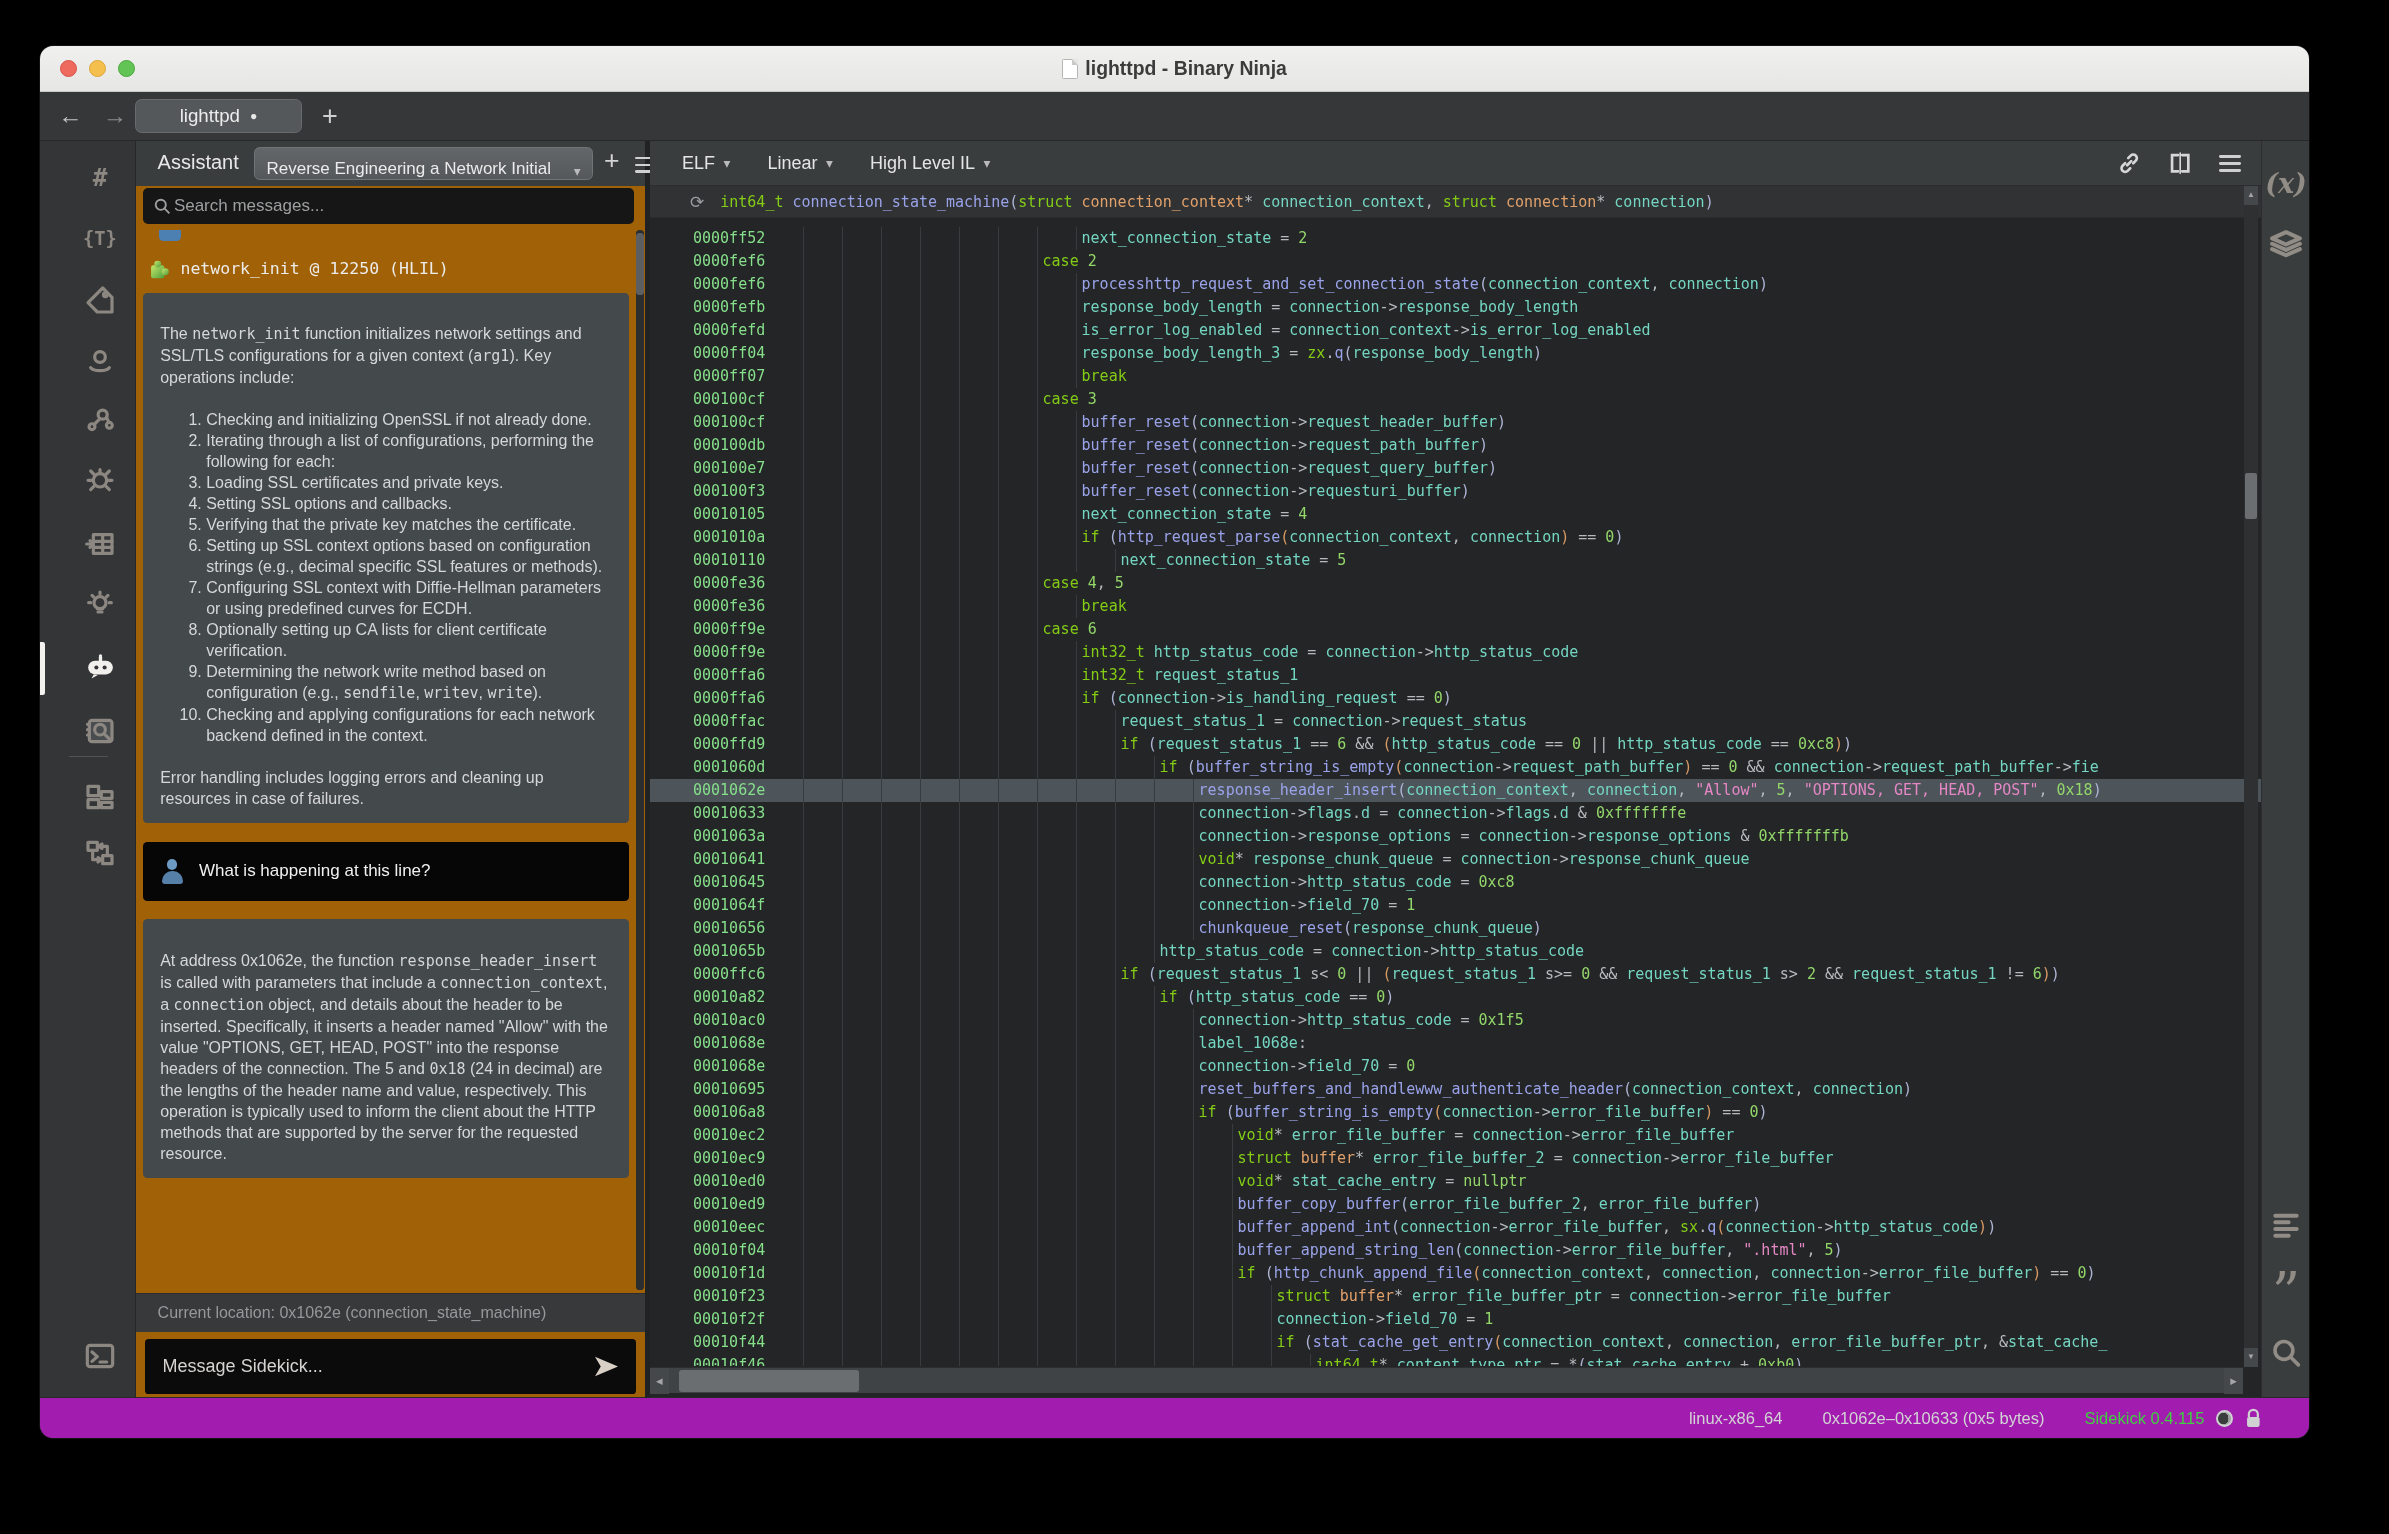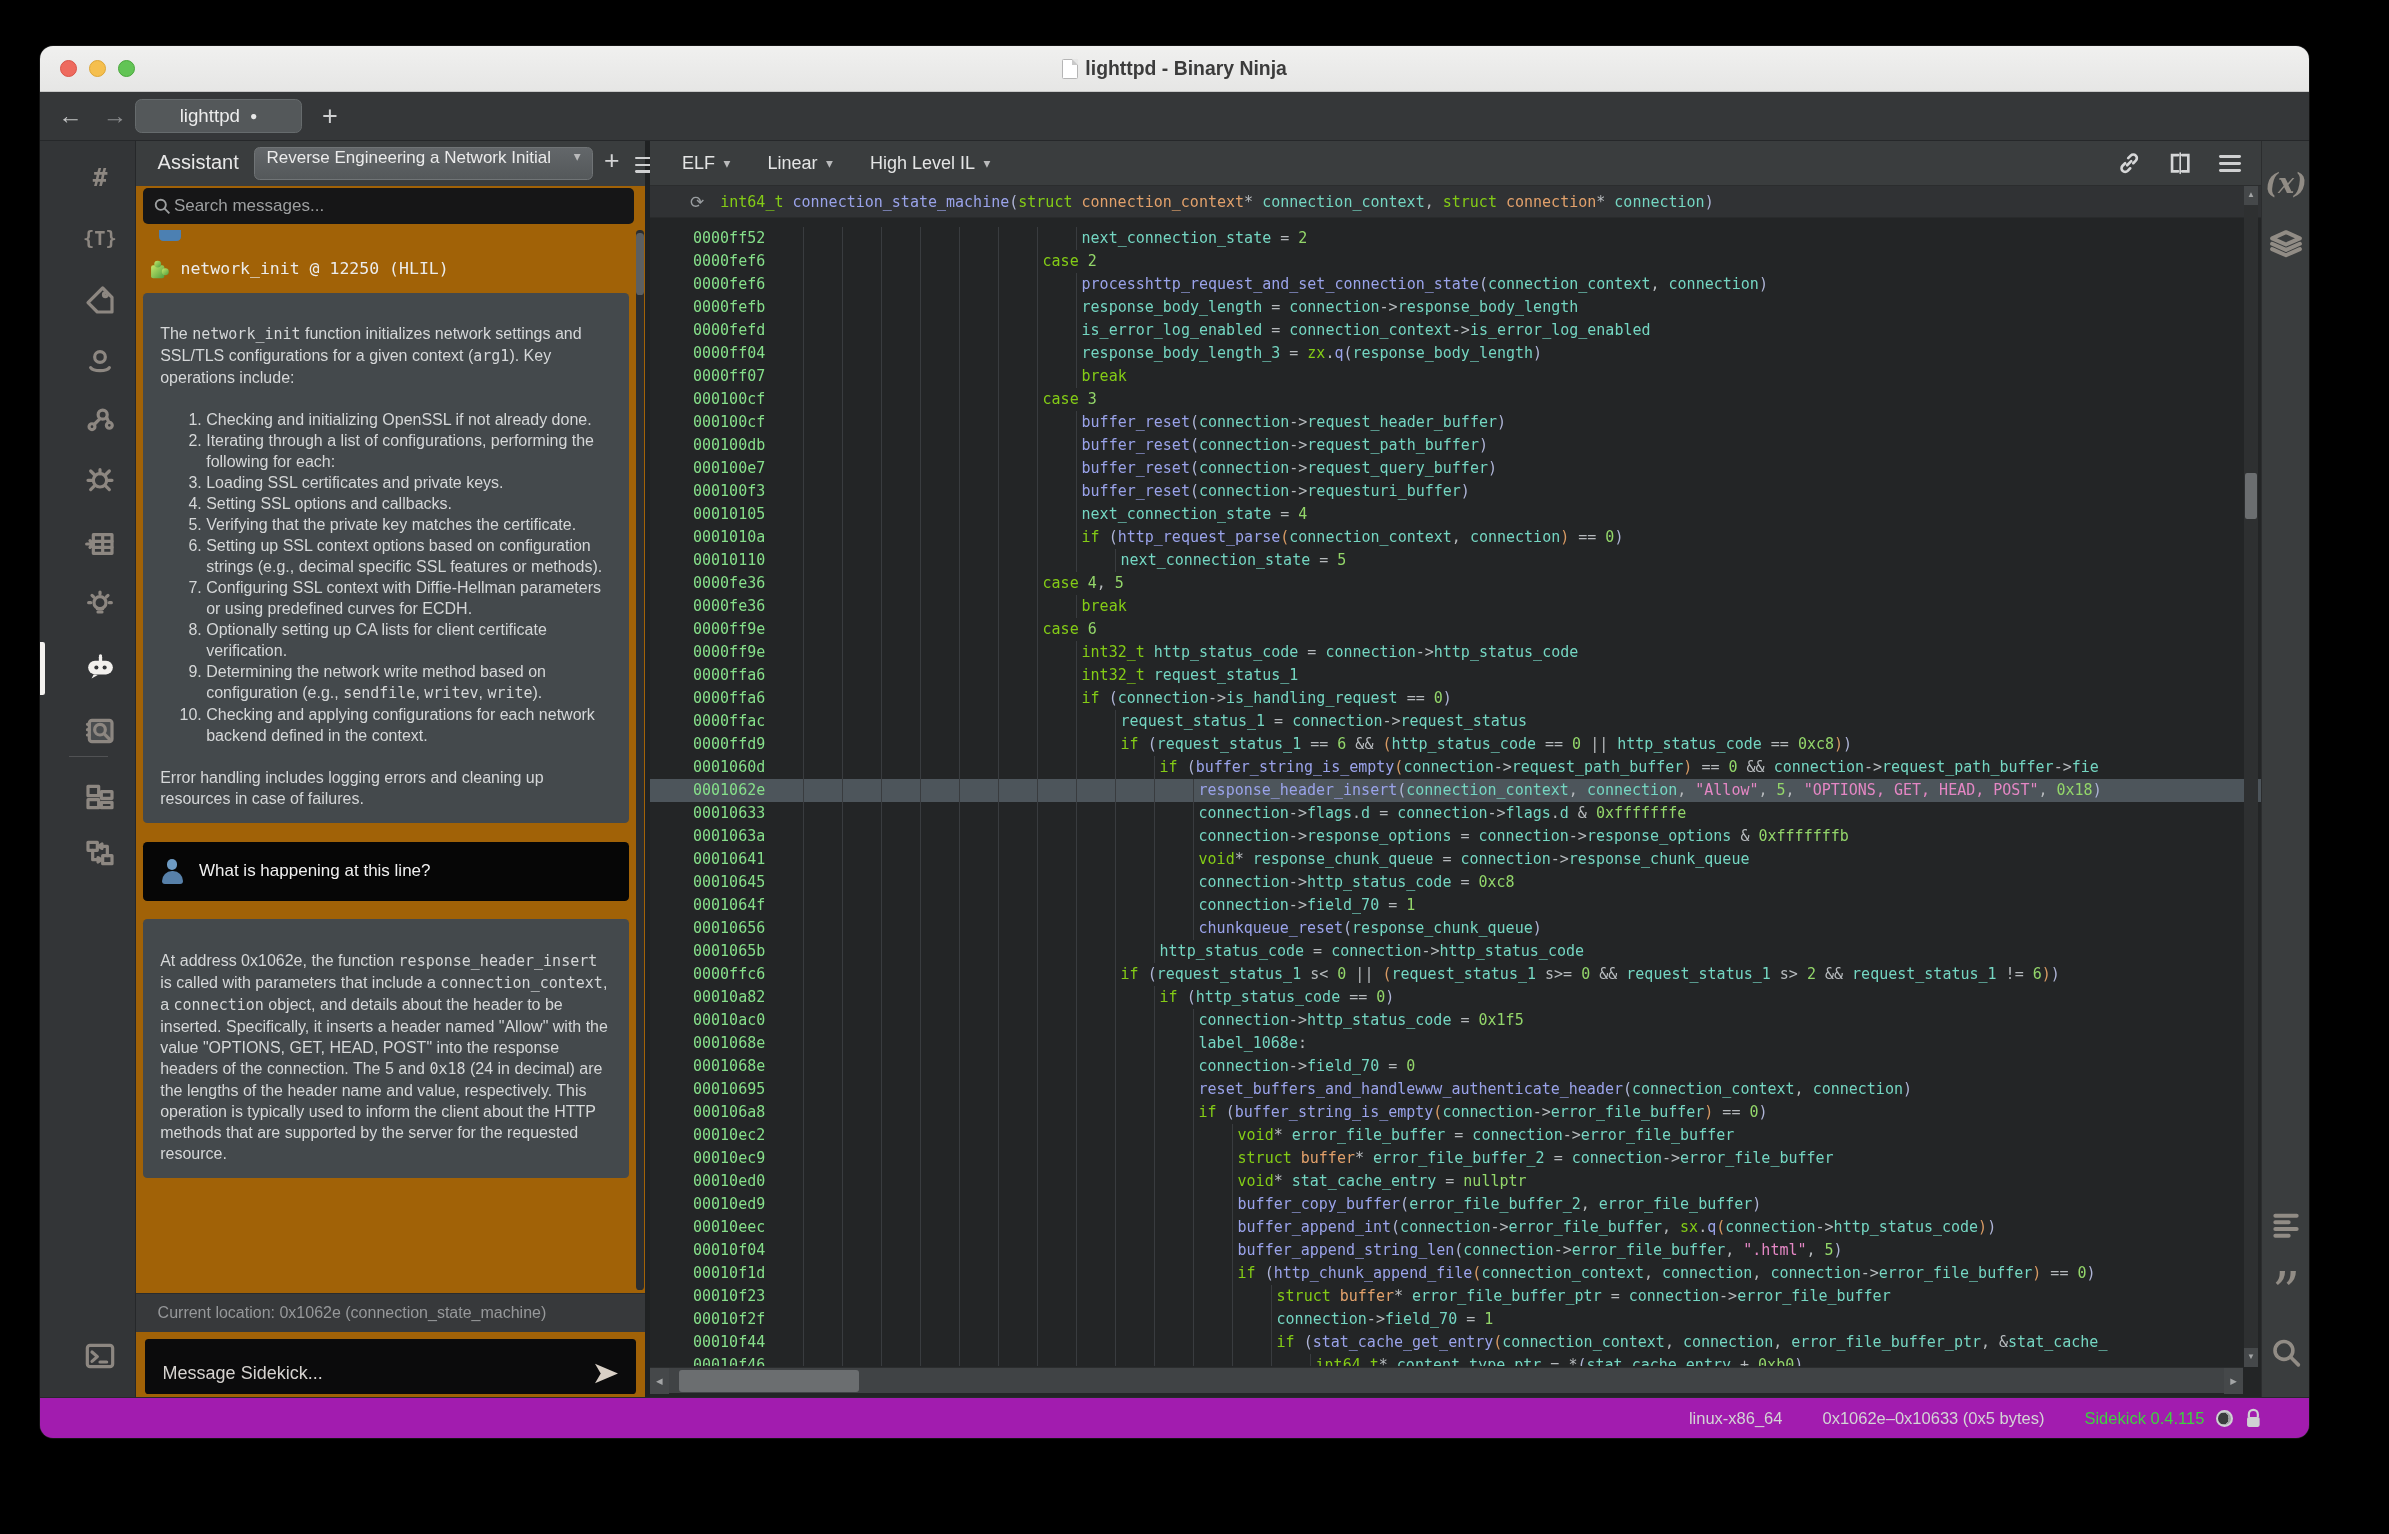--- a/index.html
+++ b/index.html
@@ -33,21 +33,21 @@
   .rail-ic svg{stroke:#8d8781;fill:none;stroke-width:2.4;stroke-linecap:round;stroke-linejoin:round;}
   .rail-ic.txt{color:#8d8781;font-size:24.4px;font-weight:bold;font-family:"DejaVu Sans Mono",monospace;}
   .rail-ic.active svg{stroke:#f2f0ed;}
   #active-bar{position:absolute;left:0;top:501px;width:5px;height:53px;background:#f4f2ef;border-radius:0 2.2px 2.2px 0;}
   #rail-divider{position:absolute;left:29px;top:615px;width:39px;height:0.7px;background:#515254;}
 
   
   #assistant{position:absolute;left:96px;top:95px;width:514px;height:1256px;background:#a16207;border-right:5.7px solid #202223;}
   #asst-header{position:absolute;left:0;top:0;width:100%;height:45px;background:#3a3d3e;}
   #asst-title{position:absolute;left:21.6px;top:10px;font-size:20px;color:#e8e8e8;}
-  #asst-dropdown{position:absolute;left:118px;top:5.7px;width:339px;height:33px;background:linear-gradient(#63676a,#54585a);border:0.7px solid #70747 6;border:0.7px solid #707476;border-radius:5.7px;display:flex;align-items:flex-start;padding:0 11.5px;gap:8.6px;}
+  #asst-dropdown{position:absolute;left:118px;top:5.7px;width:339px;height:33px;background:linear-gradient(#63676a,#54585a);border:0.7px solid #70747 6;border:0.7px solid #707476;border-radius:5.7px;display:flex;align-items:flex-end;padding:0 11.5px;gap:8.6px;}
   #asst-dropdown .dd-label{color:#ebebeb;font-size:17px;white-space:nowrap;overflow:hidden;flex:1;}
   .caret{color:#b9babb;font-size:13.6px;}
   #asst-add{position:absolute;left:468px;top:4.3px;font-size:26.6px;color:#d2d3d4;}
   #asst-menu{position:absolute;left:499px;top:11.5px;}
   .hamb span{display:block;width:21.6px;height:2.5px;background:#cfd0d1;border-radius:1.4px;margin:4.3px 0;}
 
   #search-box{position:absolute;left:7.2px;top:47px;width:491px;height:36px;background:#161617;border-radius:5px;display:flex;align-items:center;padding:0 10px;}
   #search-input{flex:1;background:transparent;border:none;outline:none;color:#dddddd;font-size:17px;font-family:"Liberation Sans",sans-serif;}
   #search-input::placeholder{color:#9d9fa0;}
 
@@ -62,21 +62,21 @@
   .msg-card code,.user-card code{font-family:"DejaVu Sans Mono",monospace;font-size:15px;}
   .user-card{background:#060606;border-radius:4.3px;padding:17px;display:flex;align-items:center;gap:14.4px;color:#f0f0f0;font-size:17px;margin-bottom:18.7px;}
   .avatar-person{width:24.4px;height:24.4px;position:relative;flex:0 0 auto;}
   .avatar-person .head{position:absolute;left:6.5px;top:0;width:10.8px;height:10.8px;border-radius:50%;background:#6d9ac2;}
   .avatar-person .body{position:absolute;left:1.4px;top:11.5px;width:21.6px;height:13px;border-radius:10px 10px 2.9px 2.9px;background:#557f a8;background:#5780a9;}
 
   #asst-scroll{position:absolute;right:1.4px;top:89px;width:7.2px;height:1060px;background:#2b2d2f;border-radius:3.6px;}
   #asst-thumb{position:absolute;left:0;top:2.9px;width:7.2px;height:62px;background:#5c5f61;border-radius:3.6px;}
 
   #location-band{position:absolute;left:0;top:1152px;width:100%;height:39px;background:#37393b;border-top:0.7px solid #2a2c2d;display:flex;align-items:center;padding-left:21.6px;color:#96989a;font-size:16px;}
-  #composer{position:absolute;left:8.6px;top:1198px;width:491px;height:55px;background:#0b0b0c;border-radius:3.6px;display:flex;align-items:flex-end;padding:9px 16px;}
+  #composer{position:absolute;left:8.6px;top:1198px;width:491px;height:55px;background:#0b0b0c;border-radius:3.6px;display:flex;align-items:center;padding:0 16px;}
   #composer-input{flex:1;background:transparent;border:none;outline:none;color:#e2e0de;font-size:18px;font-family:"Liberation Sans",sans-serif;}
   #composer-input::placeholder{color:#d6d3d0;}
 
   
   #codepane{position:absolute;left:610px;top:95px;width:1611px;height:1256px;background:#232526;}
   #code-toolbar{position:absolute;left:0;top:0;width:100%;height:45px;background:#3a3d3e;border-bottom:0.7px solid #2b2d2e;display:flex;align-items:center;padding-left:32px;gap:37px;}
   .tb-dd{display:flex;align-items:center;gap:8.6px;color:#e4e5e5;font-size:18px;}
   #tb-right{position:absolute;right:20px;top:0;height:45px;display:flex;align-items:center;gap:27px;}
   #tb-right svg{stroke:#d6d7d8;fill:none;stroke-width:2.6;stroke-linecap:round;}
 

